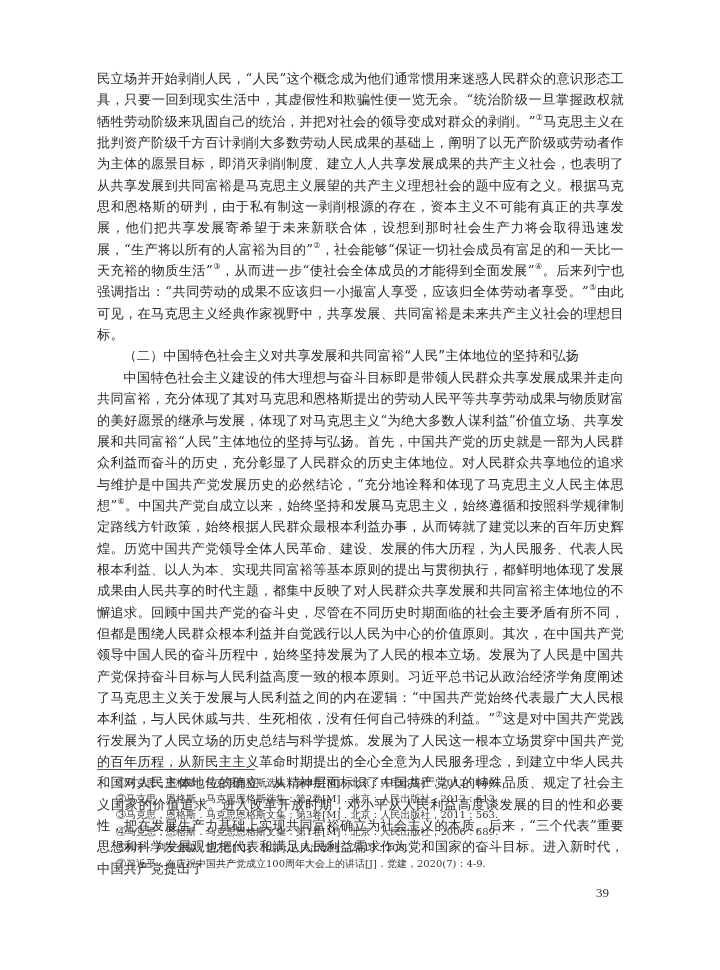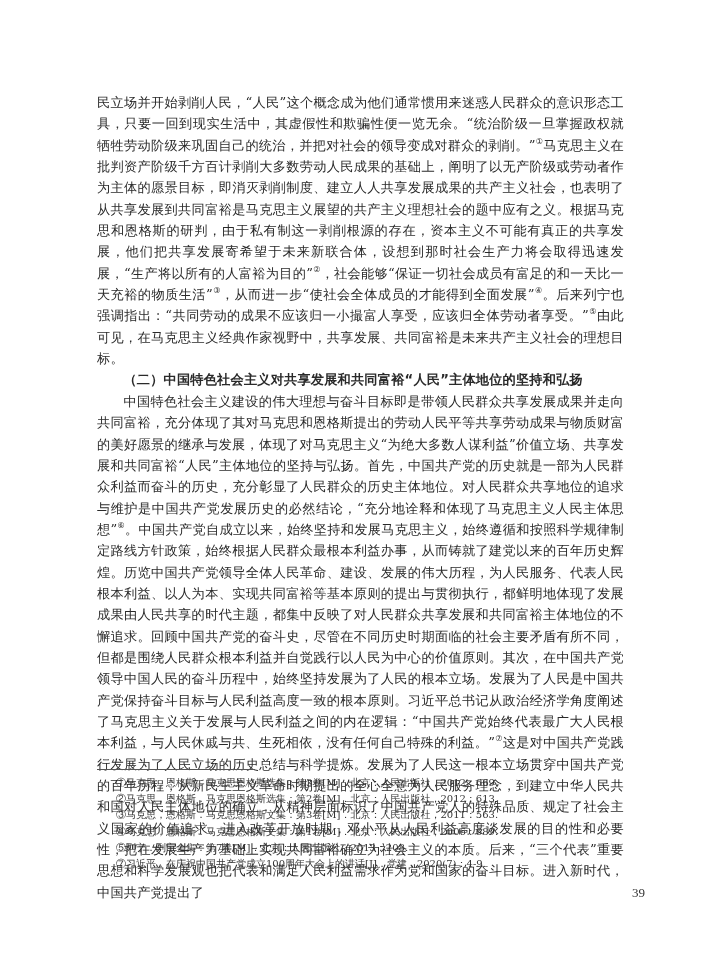--- a/index.html
+++ b/index.html
@@ -1,28 +1,28 @@
 <!DOCTYPE html>
 <html><head>
 <meta charset="utf-8">
 <style>
   html, body { margin: 0; padding: 0; background: #ffffff; }
   body { width: 720px; height: 970px; position: relative; overflow: hidden;
          font-family: "DejaVu Serif", "Liberation Serif", serif; color: #2a2a2a; }
-  .page { position: absolute; left: 97px; top: 92px; width: 527px; }
+  .page { position: absolute; left: 97px; top: 68px; width: 527px; }
   .body-text { font-size: 13.2px; line-height: 21.35px; text-align: justify; margin: 0; letter-spacing: 0.2px; }
   .indent { text-indent: 2em; }
-  .heading { font-family: "DejaVu Sans", "Liberation Sans", sans-serif; font-weight: bold;
+  .heading { font-family: "DejaVu Sans", "Liberation Sans", sans-serif; font-weight: normal;
              font-size: 13.2px; line-height: 21.35px; margin: 0; text-indent: 2em; letter-spacing: 0.2px; }
   sup { font-size: 8px; line-height: 0; vertical-align: 6px; }
   .fn-rule { position: absolute; left: 97px; top: 769px; width: 158px; height: 0; border-top: 1px solid #555; }
   .footnotes { position: absolute; left: 116px; top: 775px; width: 500px; }
   .fn { font-size: 10px; line-height: 16.2px; margin: 0; color: #333; white-space: nowrap; }
   .page-number { position: absolute; left: 596px; top: 885px; font-size: 13px; color: #333;
-                 font-family: "Liberation Serif", serif; margin-left: 36px; }
+                 font-family: "Liberation Serif", serif; }
 </style>
 </head>
 <body>
 
 <div class="page">
   <p class="body-text" id="para1"><span>民立场并开始剥削人民，“人民”这个概念成为他们通常惯用来迷惑人民群众的意识形态工具，只要一回到现实生活中，其虚假性和欺骗性便一览无余。“统治阶级一旦掌握政权就牺牲劳动阶级来巩固自己的统治，并把对社会的领导变成对群众的剥削。”</span><sup>①</sup><span>马克思主义在批判资产阶级千方百计剥削大多数劳动人民成果的基础上，阐明了以无产阶级或劳动者作为主体的愿景目标，即消灭剥削制度、建立人人共享发展成果的共产主义社会，也表明了从共享发展到共同富裕是马克思主义展望的共产主义理想社会的题中应有之义。根据马克思和恩格斯的研判，由于私有制这一剥削根源的存在，资本主义不可能有真正的共享发展，他们把共享发展寄希望于未来新联合体，设想到那时社会生产力将会取得迅速发展，“生产将以所有的人富裕为目的”</span><sup>②</sup><span>，社会能够“保证一切社会成员有富足的和一天比一天充裕的物质生活”</span><sup>③</sup><span>，从而进一步“使社会全体成员的才能得到全面发展”</span><sup>④</sup><span>。后来列宁也强调指出：“共同劳动的成果不应该归一小撮富人享受，应该归全体劳动者享受。”</span><sup>⑤</sup><span>由此可见，在马克思主义经典作家视野中，共享发展、共同富裕是未来共产主义社会的理想目标。</span></p>
   <p class="heading">（二）中国特色社会主义对共享发展和共同富裕“人民”主体地位的坚持和弘扬</p>
   <p class="body-text indent" id="para2"><span>中国特色社会主义建设的伟大理想与奋斗目标即是带领人民群众共享发展成果并走向共同富裕，充分体现了其对马克思和恩格斯提出的劳动人民平等共享劳动成果与物质财富的美好愿景的继承与发展，体现了对马克思主义“为绝大多数人谋利益”价值立场、共享发展和共同富裕“人民”主体地位的坚持与弘扬。首先，中国共产党的历史就是一部为人民群众利益而奋斗的历史，充分彰显了人民群众的历史主体地位。对人民群众共享地位的追求与维护是中国共产党发展历史的必然结论，“充分地诠释和体现了马克思主义人民主体思想”</span><sup>⑥</sup><span>。中国共产党自成立以来，始终坚持和发展马克思主义，始终遵循和按照科学规律制定路线方针政策，始终根据人民群众最根本利益办事，从而铸就了建党以来的百年历史辉煌。历览中国共产党领导全体人民革命、建设、发展的伟大历程，为人民服务、代表人民根本利益、以人为本、实现共同富裕等基本原则的提出与贯彻执行，都鲜明地体现了发展成果由人民共享的时代主题，都集中反映了对人民群众共享发展和共同富裕主体地位的不懈追求。回顾中国共产党的奋斗史，尽管在不同历史时期面临的社会主要矛盾有所不同，但都是围绕人民群众根本利益并自觉践行以人民为中心的价值原则。其次，在中国共产党领导中国人民的奋斗历程中，始终坚持发展为了人民的根本立场。发展为了人民是中国共产党保持奋斗目标与人民利益高度一致的根本原则。习近平总书记从政治经济学角度阐述了马克思主义关于发展与人民利益之间的内在逻辑：“中国共产党始终代表最广大人民根本利益，与人民休戚与共、生死相依，没有任何自己特殊的利益。”</span><sup>⑦</sup><span>这是对中国共产党践行发展为了人民立场的历史总结与科学提炼。发展为了人民这一根本立场贯穿中国共产党的百年历程，从新民主主义革命时期提出的全心全意为人民服务理念，到建立中华人民共和国对人民主体地位的确立，从精神层面标识了中国共产党人的特殊品质、规定了社会主义国家的价值追求。进入改革开放时期，邓小平从人民利益高度谈发展的目的性和必要性，把在发展生产力基础上实现共同富裕确立为社会主义的本质。后来，“三个代表”重要思想和科学发展观也把代表和满足人民利益需求作为党和国家的奋斗目标。进入新时代，中国共产党提出了</span></p>
 </div>
 

